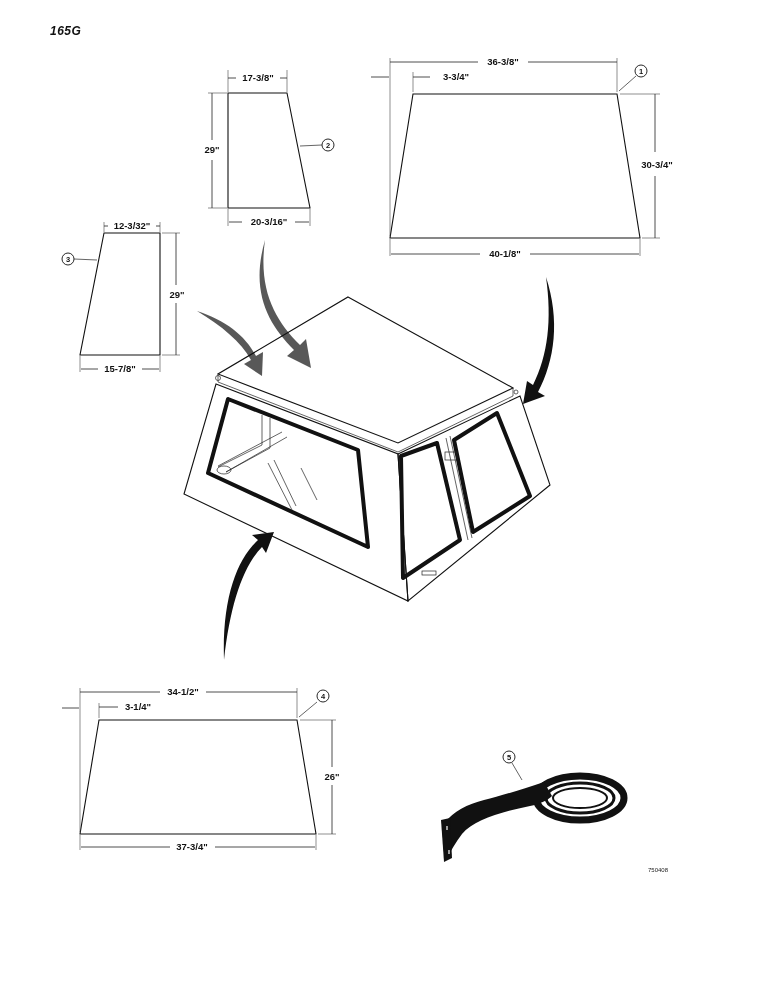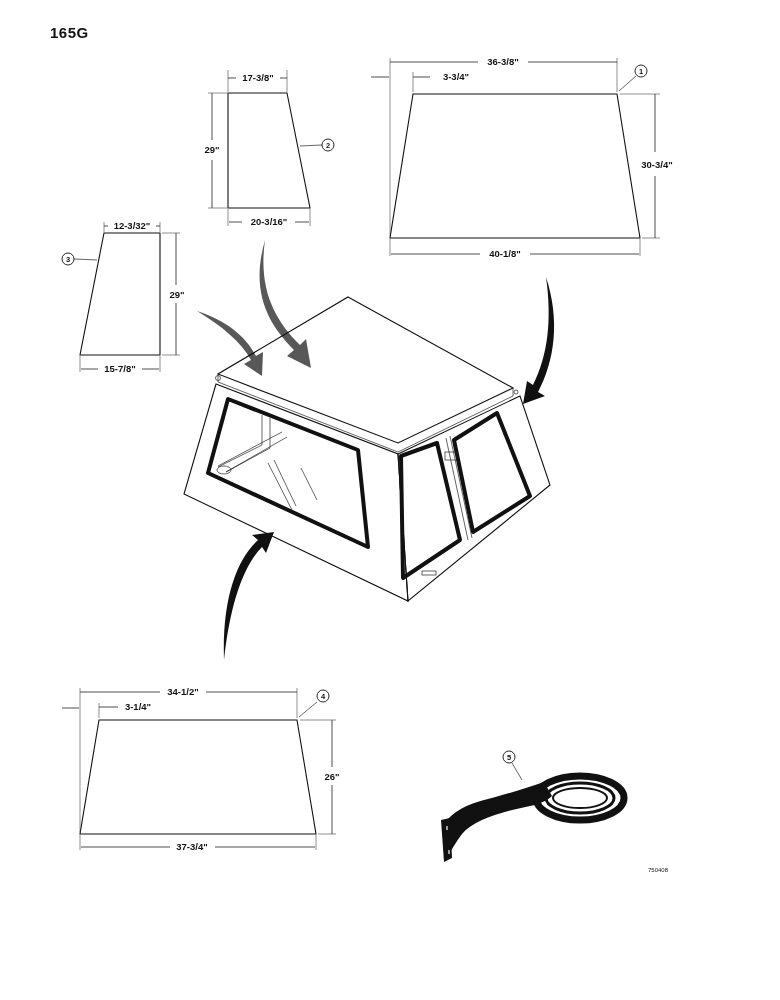--- a/index.html
+++ b/index.html
@@ -1,17 +1,17 @@
 <!DOCTYPE html>
 <html><head>
   <meta charset="utf-8">
   <style>
     html, body { margin: 0; padding: 0; background: #ffffff; }
     body { width: 780px; height: 1000px; position: relative; overflow: hidden; font-family: "Liberation Sans", sans-serif; color: #111; }
-    .page-id { position: absolute; left: 50px; top: 24px; font-weight: bold; font-size: 15px; letter-spacing: 0.5px; }
+    .page-id { position: absolute; left: 50px; top: 24px; font-weight: bold; font-size: 12px; letter-spacing: 0.5px; font-style: italic; }
     svg.drawing { position: absolute; left: 0; top: 0; }
     .dim { font-family: "Liberation Sans", sans-serif; font-weight: bold; font-size: 9.5px; fill: #111; }
     .callout-num { font-family: "Liberation Sans", sans-serif; font-weight: bold; font-size: 7.5px; fill: #111; }
     .ref-code { font-family: "Liberation Sans", sans-serif; font-size: 6px; fill: #222; }
     .outline { fill: none; stroke: #111; stroke-width: 1.1; }
     .dimline { stroke: #222; stroke-width: 0.8; fill: none; }
     .ext { stroke: #444; stroke-width: 0.6; fill: none; }
     .thin { stroke: #222; stroke-width: 0.7; fill: none; }
     .seal { fill: none; stroke: #111; stroke-width: 4; stroke-linejoin: round; }
     .arrow { fill: #111; }

